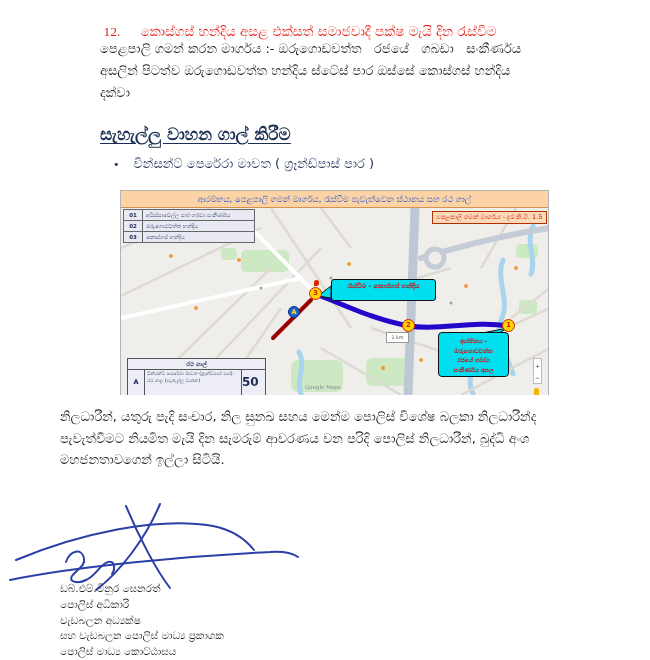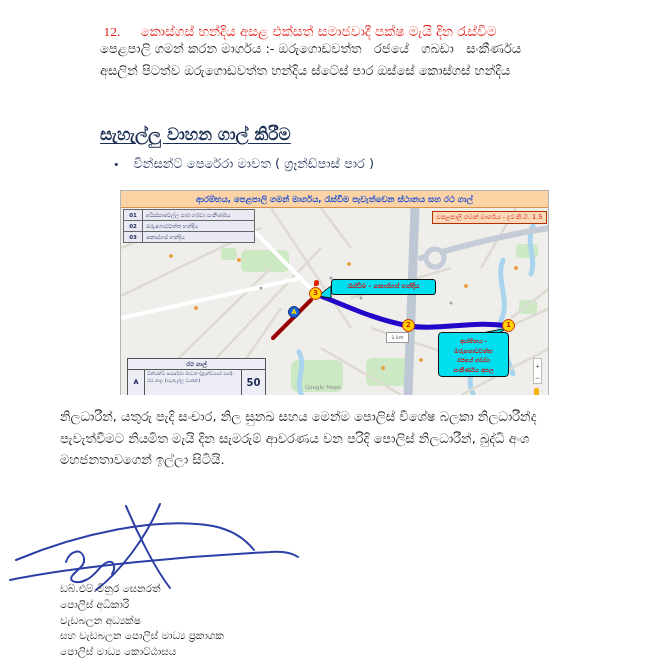--- a/index.html
+++ b/index.html
@@ -24,39 +24,39 @@
     text-decoration:underline; text-underline-offset:3px; white-space:pre; }
 
   #bullet { left:113px; top:156px; font-size:13px; color:#25365c; display:flex; align-items:center; }
   #bullet .dot { font-size:11px; margin-right:14px; }
   #bullet .btxt { white-space:pre; }
 
   
   #mapfig { left:120px; top:190px; width:429px; height:205px; box-sizing:border-box;
     border:1px solid #b5b5b5; background:#f0eeea; }
   .map-header { height:16px; background:#fbd3a4; border-bottom:1px solid #d8924e;
-    color:#1d4fd6; font-weight:bold; font-size:8.5px; line-height:16px; text-align:center;
+    color:#1d4fd6; font-weight:normal; font-size:8.5px; line-height:16px; text-align:center;
     white-space:nowrap; overflow:hidden; }
   .map-body { position:relative; width:100%; height:187px; overflow:hidden; }
   .map-body > svg { position:absolute; left:0; top:0; }
 
   .legend { left:2px; top:1px; width:130px; border:1px solid #666; background:#e9e9f3;
     font-size:5.5px; color:#1d2a55; }
   .legend-row { display:flex; border-bottom:1px solid #666; height:10px; line-height:10px; }
   .legend-row:last-child { border-bottom:none; }
   .legend-num { width:18px; text-align:center; border-right:1px solid #666; font-weight:bold; }
   .legend-label { flex:1; padding-left:3px; white-space:nowrap; overflow:hidden; }
 
   .distlabel { left:311px; top:3px; width:115px; height:13px; box-sizing:border-box;
     background:#fcd9b8; border:1px solid #b33000; color:#cc1100; font-weight:normal;
     font-size:6.5px; line-height:11px; text-align:center; white-space:nowrap; overflow:hidden; }
 
   .callout { background:#00dff0; border:1px solid #101010; color:#dd0000; font-weight:bold;
     text-align:center; box-sizing:border-box; }
-  #callout-meeting { left:210px; top:71px; width:105px; height:16px; font-size:6.5px;
+  #callout-meeting { left:210px; top:71px; width:105px; height:22px; font-size:6.5px;
     line-height:12px; border-radius:3px; white-space:nowrap; overflow:hidden; }
   #callout-start { left:317px; top:124px; width:71px; height:45px; font-size:6px;
     border-radius:4px; padding-top:3px; }
   #callout-start div { height:9.5px; line-height:9.5px; white-space:nowrap; overflow:hidden; }
 
   .marker { width:13px; height:13px; box-sizing:border-box; border-radius:50%;
     background:#ffd400; border:1.5px solid #d42000; color:#d42000; font-weight:bold;
     font-size:7px; line-height:10px; text-align:center; }
   #marker-3-flag { left:193px; top:72px; width:5px; height:6px; background:#e02000; border-radius:50% 50% 50% 0; }
   #marker-a { left:167px; top:98px; width:12px; height:12px; box-sizing:border-box; border-radius:50%;
@@ -75,37 +75,38 @@
 
   .parktable { left:6px; top:150px; width:139px; box-sizing:border-box; background:#ededf6;
     border:1px solid #555; color:#1d2a55; }
   .park-header { height:10px; line-height:10px; text-align:center; font-weight:bold;
     font-size:6px; border-bottom:1px solid #555; }
   .park-row { display:flex; height:25px; }
   .park-code { width:16px; border-right:1px solid #555; text-align:center; line-height:25px;
     font-weight:bold; font-size:6.5px; }
   .park-desc { width:97px; border-right:1px solid #555; font-size:4.8px; line-height:1.4;
     padding:1px 2px; overflow:hidden; box-sizing:border-box; }
-  .park-count { flex:1; text-align:center; line-height:25px; font-weight:bold; font-size:10px; }
+  .park-count { flex:1; text-align:left; line-height:25px; font-weight:bold; font-size:12px; }
 
   
   #signature { left:8px; top:500px; }
   #sigblock { left:60px; top:581px; font-size:10.5px; color:#222; }
   #sigblock div { height:15.8px; line-height:15.8px; white-space:pre; overflow:hidden; }
 </style>
 </head>
 <body>
 
 <div class="abs" id="heading">
   <span class="hnum">12.</span><span>කොස්ගස් හන්දිය අසළ එක්සත් සමාජවාදී පක්ෂ මැයි දින රැස්වීම</span>
 </div>
 
 <div class="abs para" id="para1">
   <div class="pline">පෙළපාලි ගමන් කරන මාර්ගය :- ඔරුගොඩවත්ත   රජයේ   ගබඩා   සංකීර්ණය</div>
   <div class="pline">අසලින් පිටත්ව ඔරුගොඩවත්ත හන්දිය ස්ටේස් පාර ඔස්සේ කොස්ගස් හන්දිය</div>
+  <div class="pline">දක්වා</div>
 </div>
 
 <div class="abs" id="subheading">සැහැල්ලු වාහන ගාල් කිරීම</div>
 
 <div class="abs" id="bullet">
   <span class="dot">•</span>
   <span class="btxt">වින්සන්ට් පෙරේරා මාවත ( ග්‍රෑන්ඩ්පාස් පාර )</span>
 </div>
 
 <div class="abs" id="mapfig">

